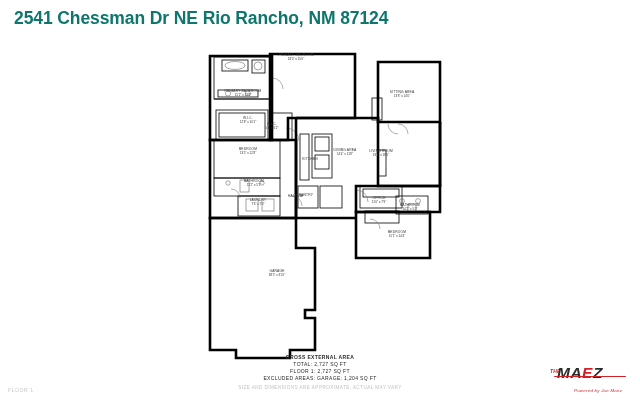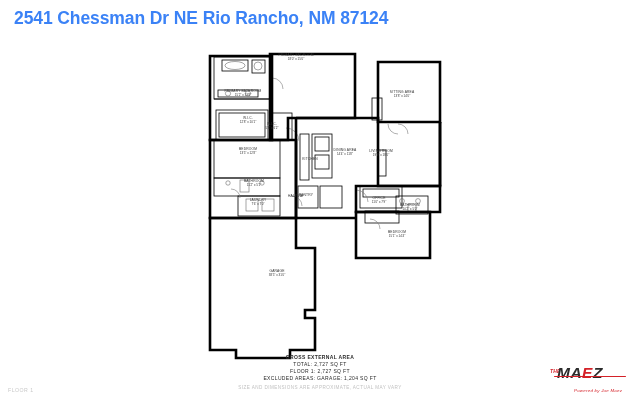--- a/index.html
+++ b/index.html
@@ -22,21 +22,21 @@
     position: absolute;
     left: 14px;
     top: 6px;
     width: 600px;
     height: 24px;
   }
   #page-title {
     font-size: 17.5px;
     font-weight: 600;
     letter-spacing: -0.1px;
-    color: #3b82f6;
+    color: #0f766e;
     white-space: nowrap;
     line-height: 24px;
   }
 
   
   #plan-canvas {
     position: absolute;
     left: 0;
     top: 0;
     width: 640px;

